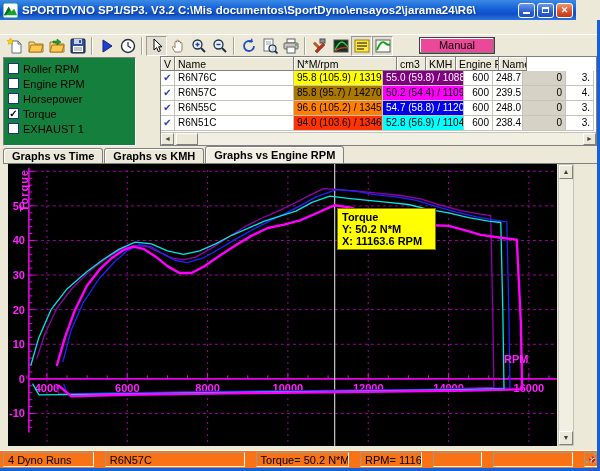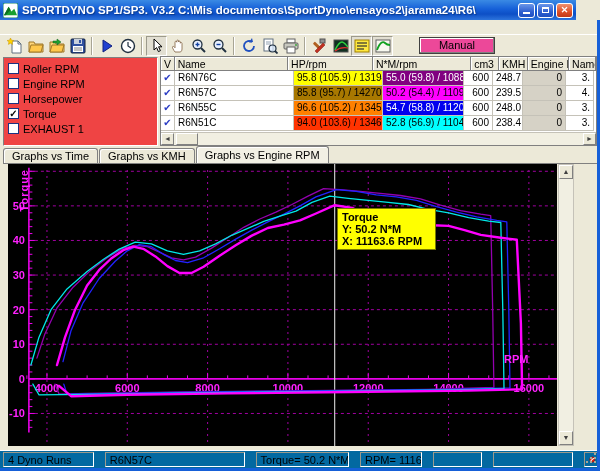--- a/index.html
+++ b/index.html
@@ -30,21 +30,21 @@
     border-top:1px solid #fff; display:flex; align-items:center; padding-left:4px; }
   .tbtn { width:21px; height:20px; display:flex; align-items:center; justify-content:center;
     border:1px solid transparent; }
   .tbtn svg { width:16px; height:16px; }
   .tbtn.pressed { border:1px solid #9C9A8C; border-bottom-color:#fff; border-right-color:#fff;
     background:#E2DFD2; }
   .tsep { width:2px; height:18px; border-left:1px solid #A8A595; border-right:1px solid #fff; margin:0 3px; }
   .manual-btn { margin-left:26px; width:76px; height:17px; background:#ec4899; text-align:center;
     line-height:15px; border:1px solid #404040; box-shadow:inset -1px -1px 0 #808080, inset 1px 1px 0 #fff; }
   
-  .chanpanel { position:absolute; left:3px; top:57px; width:155px; height:89px; background:#ef4444;
+  .chanpanel { position:absolute; left:3px; top:57px; width:133px; height:89px; background:#15803d;
     border:1px solid #808080; border-bottom-color:#fff; border-right-color:#fff; padding:3px 4px; }
   .chanitem { display:flex; align-items:center; height:15px; }
   .cbox { width:11px; height:11px; background:#fff; border:1px solid #1C3280; margin-right:4px;
     font-size:10px; line-height:10px; text-align:center; color:#000; font-weight:bold; }
   
   .tablewrap { position:absolute; left:160px; top:56px; width:437px; height:90px;
     border:1px solid #808080; background:#fff; overflow:hidden; }
   .trow { display:flex; height:15px; }
   .trow.header { height:14px; }
   .tcell { border-right:1px solid #C5C2B8; border-bottom:1px solid #C5C2B8; padding:0 3px;
@@ -54,41 +54,41 @@
   .num { text-align:right; }
   .vmark { color:#2B3CC4; font-size:10px; text-align:center; padding:0 1px; }
   .hscroll { position:absolute; left:0; bottom:0; width:435px; height:13px; background:#F1EFE2;
     display:flex; border-top:1px solid #C5C2B8; }
   .sbtn { width:13px; height:12px; background:#ECE9D8; border:1px solid #fff;
     border-right-color:#808080; border-bottom-color:#808080; font-size:7px; line-height:10px; text-align:center; color:#404040; }
   .hthumb { width:22px; height:12px; background:#ECE9D8; border:1px solid #fff;
     border-right-color:#808080; border-bottom-color:#808080; margin-left:2px; }
   .hspacer { flex:1; }
   
-  .tabbar { position:absolute; left:3px; top:146px; width:598px; height:17px; display:flex; align-items:flex-end; }
+  .tabbar { position:absolute; left:3px; top:146px; width:598px; height:17px; display:flex; align-items:flex-end;font-weight:bold; }
   .tab { height:15px; line-height:15px; padding:0 8px; background:#ECE9D8; border:1px solid #808080;
     border-bottom:none; border-top-left-radius:3px; border-top-right-radius:3px; margin-right:1px;
     box-shadow:inset 1px 1px 0 #fff; }
   .tab.active { height:17px; line-height:17px; background:#F2F0E4; position:relative; z-index:2; }
   
   .chartregion { position:absolute; left:3px; top:163px; width:594px; height:283px; background:#ECE9D8;
     border-top:1px solid #808080; }
   .plot { position:absolute; left:5px; top:0; width:549px; height:282px; background:#000; }
   .plot svg { position:absolute; left:0; top:0; }
   .ylab-rot { position:absolute; left:10px; top:5px; color:#FF22FF; font-weight:bold; font-size:11px;
     writing-mode:vertical-rl; transform:rotate(180deg); letter-spacing:1px; }
   .xlab { position:absolute; left:496px; top:189px; color:#FF22FF; font-weight:bold; font-size:11px; }
   .tooltip { position:absolute; left:329px; top:44px; width:99px; background:#FFFF00;
     border:1px solid #7A7A00; color:#000; font-weight:bold; font-size:11px; line-height:12px; padding:2px 4px; }
   .vscroll { position:absolute; left:555px; top:0; width:16px; height:282px; background:#F1EFE2;
     border:1px solid #C5C2B8; }
   .vscroll .sbtn { width:14px; height:14px; line-height:12px; }
   .vscroll .down { position:absolute; bottom:0; }
   
-  .statusbar { position:absolute; left:0; top:450px; width:600px; height:18px; background:#0369a1;
+  .statusbar { position:absolute; left:0; top:450px; width:600px; height:18px; background:#f97316;
     border-top:1px solid #fff; display:flex; align-items:center; padding-left:3px; gap:11px; }
   .spanel { height:15px; line-height:14px; padding:0 4px; border:1px solid #9C9A8C;
     border-bottom-color:#fff; border-right-color:#fff; white-space:nowrap; overflow:hidden; }
   .sicon { width:17px; display:flex; align-items:center; justify-content:center; }
   .grip { position:absolute; right:2px; top:452px; }
   
   .brd-r { position:absolute; right:0; top:20px; width:3px; height:451px; background:#1660D8; }
   .brd-b { position:absolute; left:0; top:468px; width:600px; height:3px; background:#1660D8; }
 </style>
 </head>
@@ -259,21 +259,20 @@
         <span class="cbox"></span>
         <span>EXHAUST 1</span>
       </div>
     </div>
 
   <div class="tablewrap">
     <div id="tbl">
         <div class="trow header">
           <div class="tcell" style="width: 14px;">V</div>
           <div class="tcell" style="width: 119px;">Name</div>
-          <div class="tcell" style="width: 89px;">HP/rpm</div>
           <div class="tcell" style="width: 103px;">N*M/rpm</div>
           <div class="tcell" style="width: 29px;">cm3</div>
           <div class="tcell" style="width: 30px;">KMH</div>
           <div class="tcell" style="width: 43px;">Engine RPM</div>
           <div class="tcell" style="width: 28px;">Name</div>
         </div>
         <div class="trow">
           <div class="tcell vmark" style="width: 14px;">✔</div>
           <div class="tcell " style="width: 119px;">R6N76C</div>
           <div class="tcell num" style="width: 89px; background: rgb(255, 255, 0); color: rgb(0, 0, 0);">95.8 (105.9) / 13194</div>

